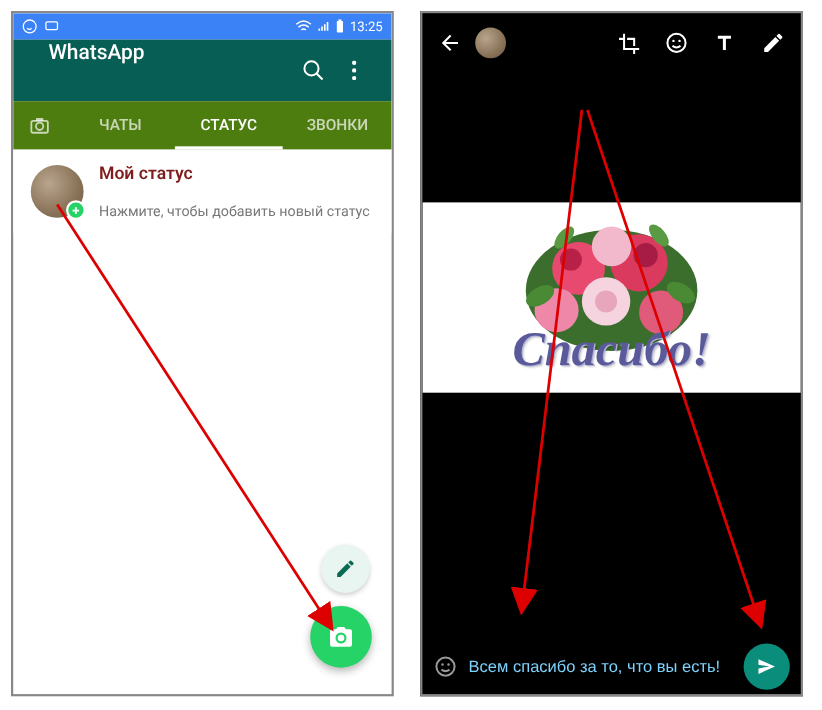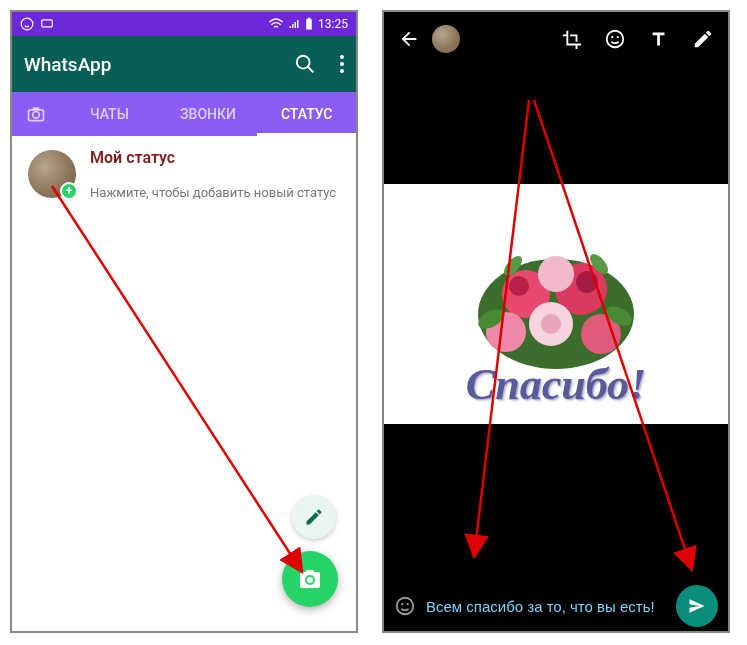--- a/index.html
+++ b/index.html
@@ -18,48 +18,47 @@
       height: 623px;
       position: relative;
       overflow: hidden;
     }
     .phone-left { background: #fff; }
     .phone-right { background: #000; }
 
     
     .status-bar {
       height: 24px;
-      background: #6d28d9;
+      background: #3b82f6;
       color: #fff;
       display: flex;
       align-items: center;
       justify-content: space-between;
       padding: 0 8px;
       font-size: 12px;
     }
     .status-bar-left { display: flex; gap: 6px; align-items: center; }
     .status-bar-right { display: flex; gap: 4px; align-items: center; }
     .status-wa-icon { width: 14px; height: 14px; }
 
     
     .wa-header {
       background: #075E54;
       color: #fff;
       height: 56px;
       display: flex;
-      align-items: center;
       justify-content: space-between;
-      padding: 0 12px;
+      padding: 0 32px;
     }
     .wa-title { font-size: 19px; font-weight: 500; }
     .wa-actions { display: flex; gap: 24px; align-items: center; }
 
     
     .tabs {
-      background: #8b5cf6;
+      background: #4d7c0f;
       display: flex;
       height: 44px;
       color: rgba(255,255,255,0.7);
       font-size: 14px;
       font-weight: 500;
     }
     .tab-camera { width: 48px; display:flex; align-items:center; justify-content:center; }
     .tab { flex: 1; display: flex; align-items:center; justify-content:center; position: relative; }
     .tab-active { color: #fff; }
     .tab-active::after {
@@ -117,22 +116,22 @@
     }
     .editor-top-left { display:flex; align-items:center; gap: 12px; }
     .editor-top-right { display:flex; align-items:center; gap: 22px; }
     .editor-avatar {
       width: 28px; height: 28px; border-radius: 50%;
       background: radial-gradient(circle at 35% 35%, #b8a58e, #8a7358 60%, #6b5744);
     }
 
     .image-area {
       position: absolute; top: 172px; left: 0; right: 0;
-      height: 240px; background: #fff;
-      display:flex; align-items:center; justify-content:center;
+      height: 173px; background: #fff;
+      display:flex; justify-content:center;
       overflow:hidden;
     }
     .flowers {
       width: 100%; height: 140px;
       display:flex; align-items:center; justify-content:center;
     }
     .spasibo {
       position:absolute; bottom: 14px; left: 0; right: 0;
       text-align:center;
       font-family: cursive, "Comic Sans MS", serif;
@@ -216,25 +215,25 @@
     <div class="tab-camera">
       <svg width="20" height="20" viewBox="0 0 24 24">
           <rect x="3" y="7" width="18" height="13" rx="2" fill="none" stroke="rgba(255,255,255,0.7)" stroke-width="2"></rect>
           <circle cx="12" cy="13" r="4" fill="none" stroke="rgba(255,255,255,0.7)" stroke-width="2"></circle>
           <rect x="8" y="4" width="8" height="3" fill="rgba(255,255,255,0.7)"></rect>
         </svg>
     </div>
     <div class="tab">
         <span>ЧАТЫ</span>
       </div>
+    <div class="tab tab-active">
+        <span>СТАТУС</span>
+      </div>
     <div class="tab">
         <span>ЗВОНКИ</span>
-      </div>
-    <div class="tab tab-active">
-        <span>СТАТУС</span>
       </div>
   </div>
 
   <div class="status-list">
     <div class="status-row">
       <div class="avatar-wrap">
         <div class="avatar"></div>
         <div class="avatar-plus">+</div>
       </div>
       <div class="status-text">

